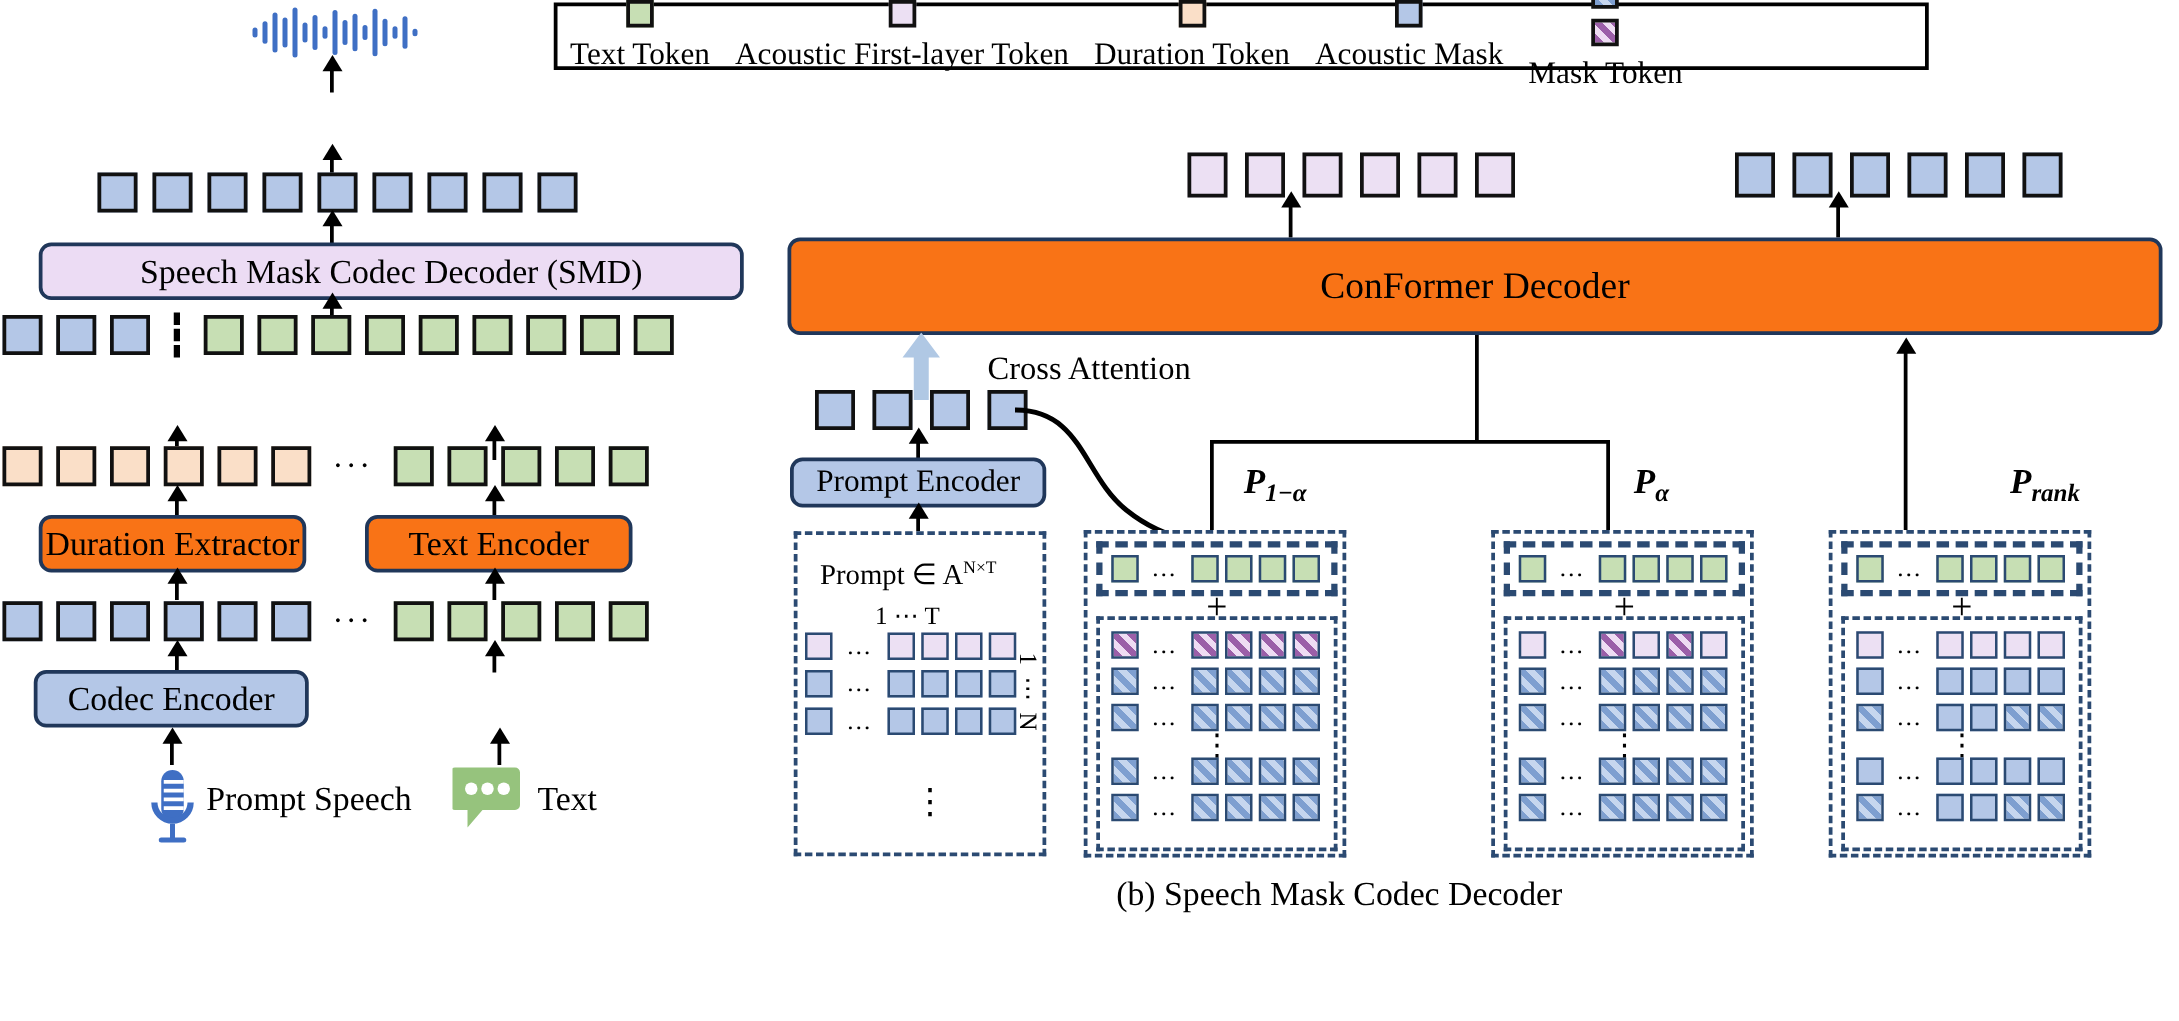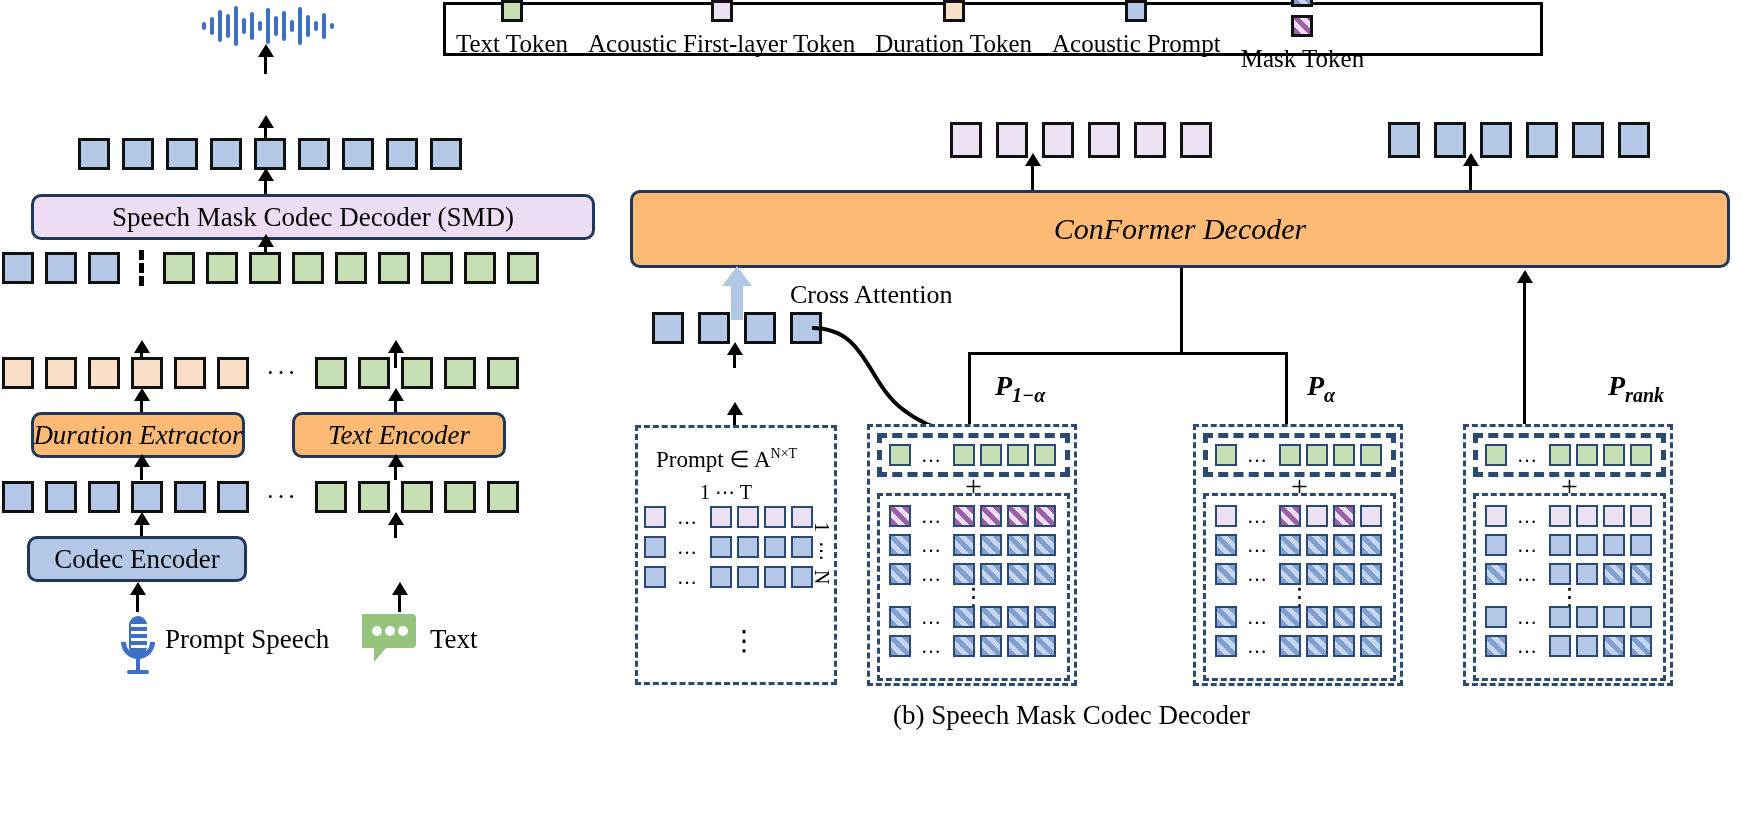--- a/index.html
+++ b/index.html
@@ -20,21 +20,21 @@
   .hatch-blue{background:
       repeating-linear-gradient(45deg,#7e9fd0 0 5px,#c6d6ee 5px 10px);}
   .hatch-purple{background:
       repeating-linear-gradient(45deg,#9b5fa8 0 5px,#eedcf3 5px 10px);}
 
   
   .rbox{box-sizing:border-box;border:3px solid #20375a;border-radius:10px;
         display:flex;align-items:center;justify-content:center;
         font-size:27px;white-space:nowrap;}
   .rbox.blue{background:#b4c7e7;}
-  .rbox.yellow{background:#fdba74;font-style:italic;}
+  .rbox.yellow{background:#f97316;}
   .rbox.purple{background:#ecdcf4;}
   .rbox.green{background:#c7dfb4;}
 
   
   .arr{position:absolute;background:#000;width:3px;}
   .arrhead{position:absolute;width:0;height:0;border-left:8px solid transparent;
            border-right:8px solid transparent;border-bottom:13px solid #000;}
   .hline{position:absolute;background:#000;height:3px;}
 
   
@@ -68,21 +68,21 @@
     <div class="leg-item">
       <span class="leg-sq c-acfirst"></span>
       <span>Acoustic First-layer Token</span>
     </div>
     <div class="leg-item">
       <span class="leg-sq c-dur"></span>
       <span>Duration Token</span>
     </div>
     <div class="leg-item">
       <span class="leg-sq c-ac"></span>
-      <span>Acoustic Prompt</span>
+      <span>Acoustic Mask</span>
     </div>
     <div class="leg-item" style="margin-right:17px;justify-content:space-between;">
       <span class="leg-sq hatch-blue"></span>
       <span class="leg-sq hatch-purple"></span>
       <span>Mask Token</span>
     </div>
   </div>
 
   <div class="abs" style="left:200px;top:4px;width:140px;height:44px;">
     <svg width="140" height="44" viewBox="0 0 140 44">
@@ -284,20 +284,23 @@
   <div class="abs row" id="rowB-prompt" style="left:652px;top:312px;gap:14px;">
       <div class="tok c-ac" style="width: 32px; height: 32px;"></div>
       <div class="tok c-ac" style="width: 32px; height: 32px;"></div>
       <div class="tok c-ac" style="width: 32px; height: 32px;"></div>
       <div class="tok c-ac" style="width: 32px; height: 32px;"></div>
     </div>
 
   <div class="arr" style="left:733px;top:348px;height:20px;"></div>
   <div class="arrhead" style="left:727px;top:342px;"></div>
 
+  <div class="rbox blue abs" style="left:632px;top:366px;width:205px;height:40px;font-size:25px;">
+    <span>Prompt Encoder</span>
+  </div>
 
   <div class="arr" style="left:733px;top:408px;height:20px;"></div>
   <div class="arrhead" style="left:727px;top:402px;"></div>
 
   <div class="dashbox abs" style="left:635px;top:425px;width:202px;height:260px;background:#fff;">
     <div class="abs" style="left:18px;top:18px;font-size:23px;white-space:nowrap;">
       <span>Prompt ∈ A</span><sup style="font-size:14px;">N×T</sup>
     </div>
     <div class="abs lbl" style="left:62px;top:52px;font-size:20px;">1 ⋯ T</div>
     <div class="abs vdots" style="left:172px;top:94px;font-size:20px;">1 ⋯ N</div>

